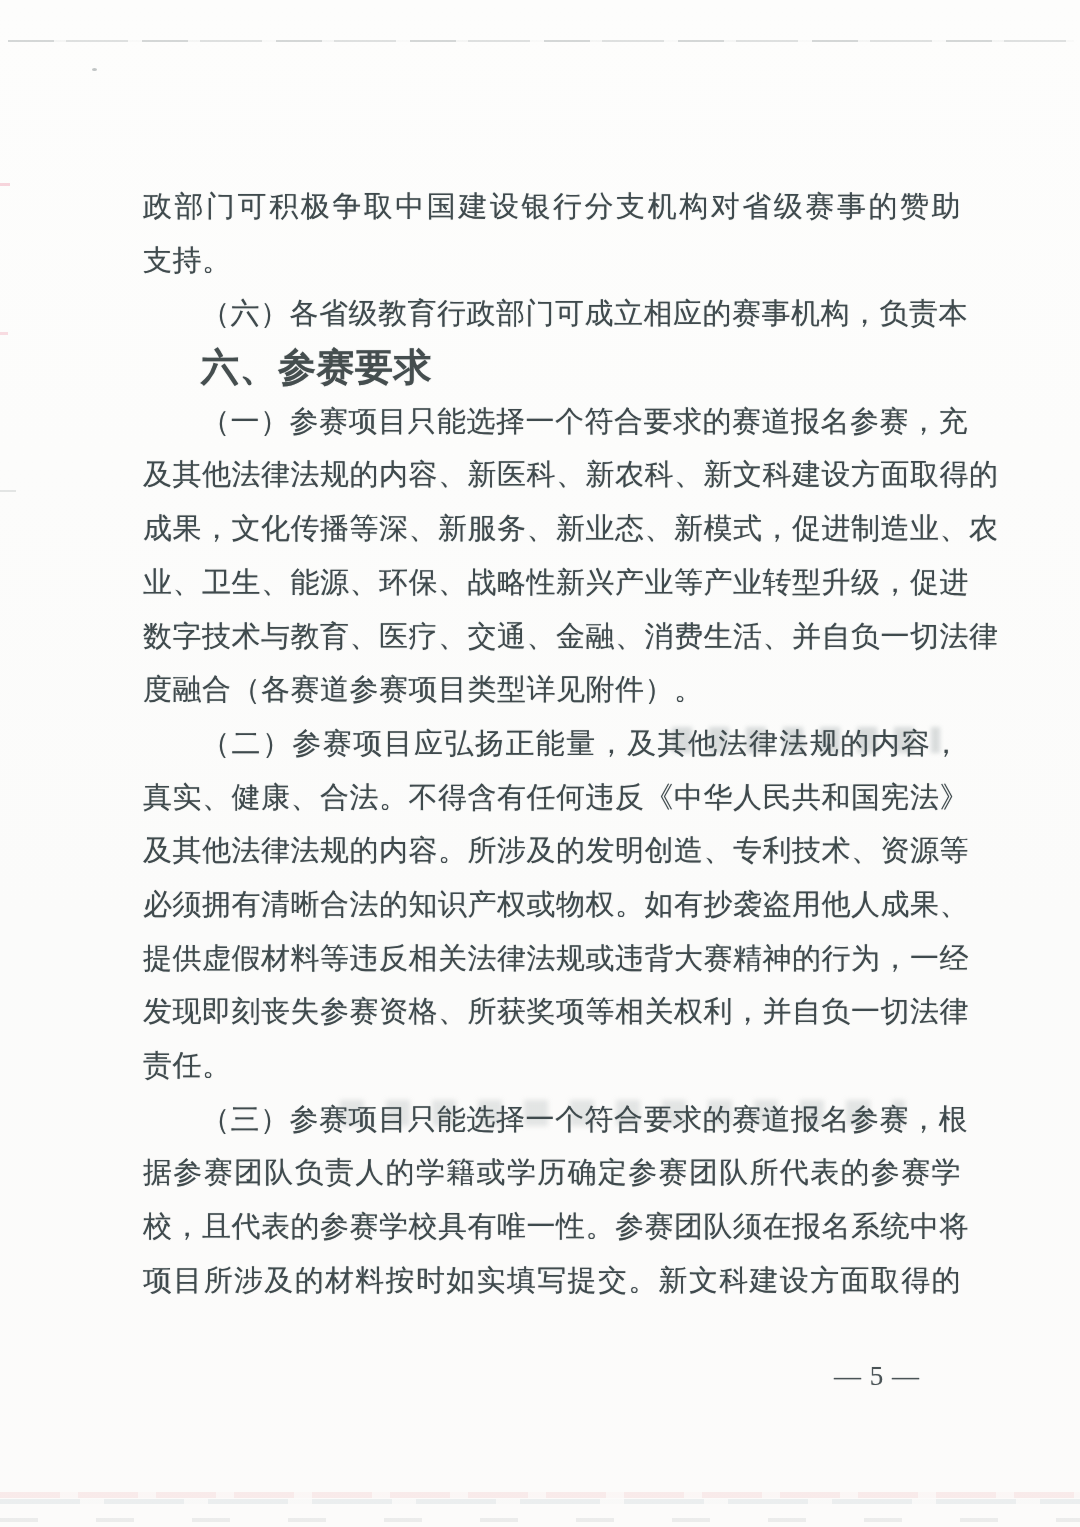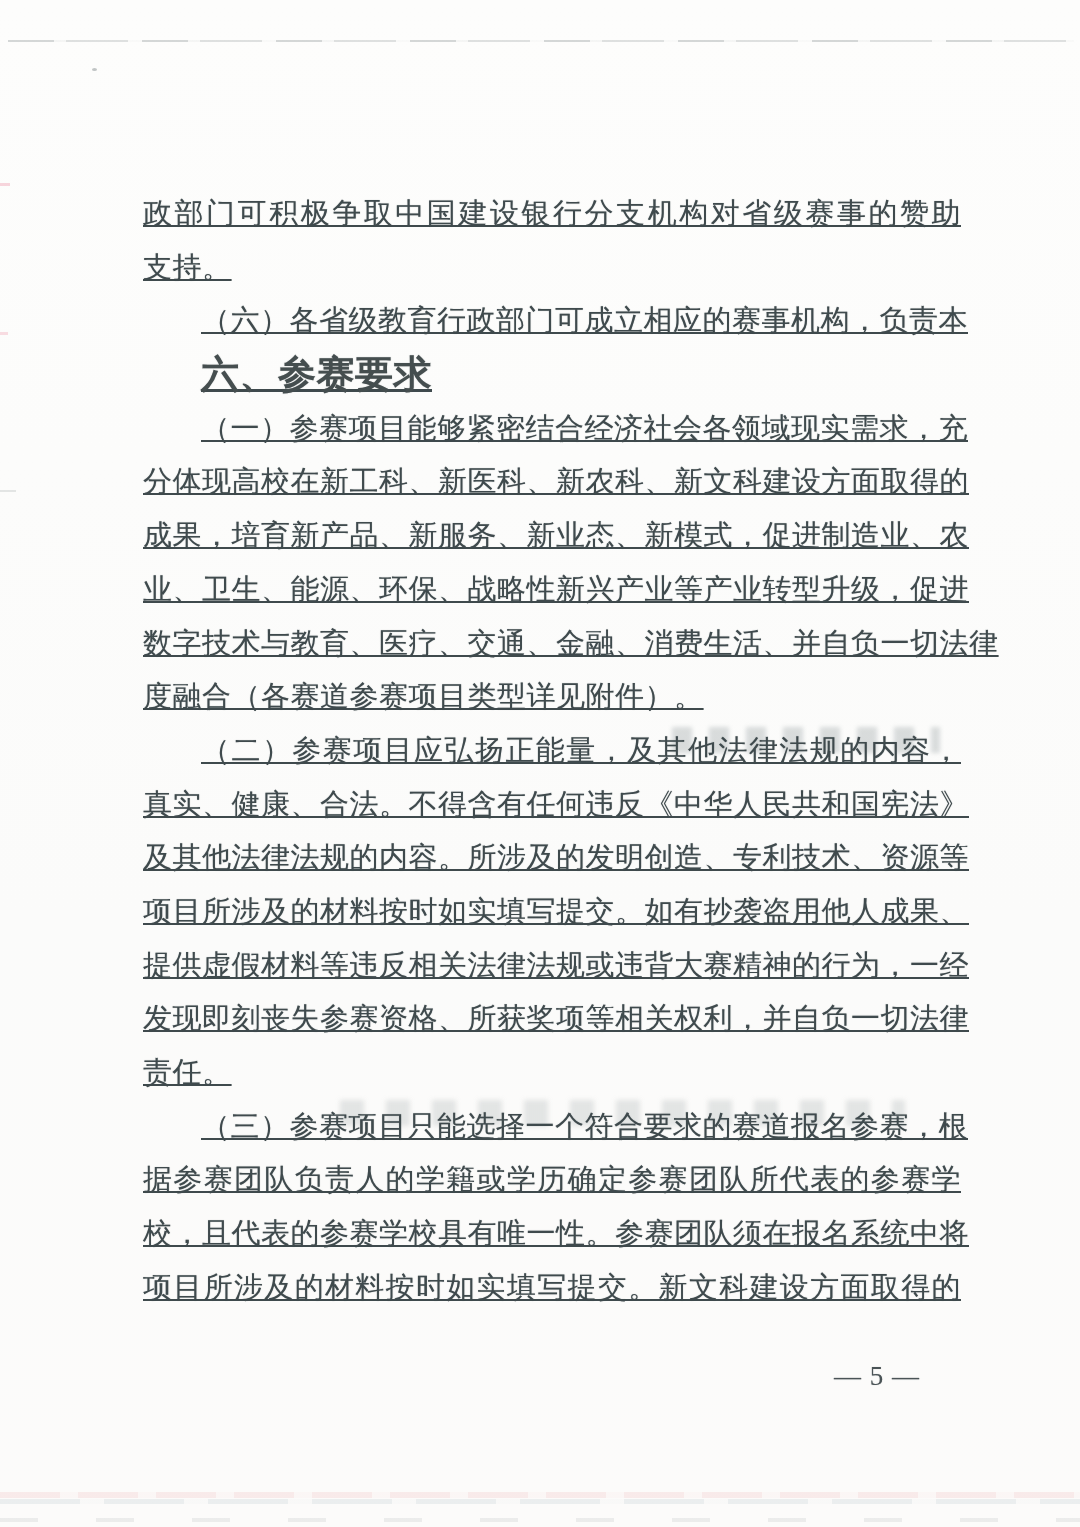--- a/index.html
+++ b/index.html
@@ -15,23 +15,22 @@
     font-family:"Liberation Serif","DejaVu Serif",serif;
     overflow:hidden;
     position:relative;
   }
   .page{
     position:absolute;inset:0;
     background:linear-gradient(180deg,#fdfdfc 0%,#fbfbfa 60%,#fcfbfa 100%);
   }
   .doc-lines{
     position:absolute;
-    left:143px;top:187px;width:818px;
+    left:143px;top:180px;width:818px;
     color:var(--text);
-    text-decoration:underline;
   }
   .line{
     height:53.7px;
     line-height:53.7px;
     font-size:29px;
     text-align:justify;
     text-align-last:justify;
     text-justify:inter-character;
     white-space:nowrap;
     letter-spacing:0.5px;
@@ -122,30 +121,30 @@
   <div class="artifact left-mark-3"></div>
   <div class="artifact bottom-band-pink"></div>
   <div class="artifact bottom-band-gray"></div>
   <div class="artifact bottom-band-dashes"></div>
 
   <div class="doc-lines">
       <div class="line fill">政部门可积极争取中国建设银行分支机构对省级赛事的赞助</div>
       <div class="line end">支持。</div>
       <div class="line fill-indent">（六）各省级教育行政部门可成立相应的赛事机构，负责本</div>
       <div class="line heading">六、参赛要求</div>
-      <div class="line fill-indent">（一）参赛项目能够紧密结合经济社会各领域现实需求，充</div>
-      <div class="line fill">分体现高校在新工科、新医科、新农科、新文科建设方面取得的</div>
-      <div class="line fill">成果，培育新产品、新服务、新业态、新模式，促进制造业、农</div>
+      <div class="line fill-indent">（一）参赛项目只能选择一个符合要求的赛道报名参赛，充</div>
+      <div class="line fill">及其他法律法规的内容、新医科、新农科、新文科建设方面取得的</div>
+      <div class="line fill">成果，文化传播等深、新服务、新业态、新模式，促进制造业、农</div>
       <div class="line fill">业、卫生、能源、环保、战略性新兴产业等产业转型升级，促进</div>
       <div class="line fill">数字技术与教育、医疗、交通、金融、消费生活、并自负一切法律</div>
       <div class="line end">度融合（各赛道参赛项目类型详见附件）。</div>
       <div class="line fill-indent">（二）参赛项目应弘扬正能量，及其他法律法规的内容，</div>
       <div class="line fill">真实、健康、合法。不得含有任何违反《中华人民共和国宪法》</div>
       <div class="line fill">及其他法律法规的内容。所涉及的发明创造、专利技术、资源等</div>
-      <div class="line fill">项目所涉及的材料按时如实填写提交。如有抄袭盗用他人成果、</div>
+      <div class="line fill">必须拥有清晰合法的知识产权或物权。如有抄袭盗用他人成果、</div>
       <div class="line fill">提供虚假材料等违反相关法律法规或违背大赛精神的行为，一经</div>
       <div class="line fill">发现即刻丧失参赛资格、所获奖项等相关权利，并自负一切法律</div>
       <div class="line end">责任。</div>
       <div class="line fill-indent">（三）参赛项目只能选择一个符合要求的赛道报名参赛，根</div>
       <div class="line fill">据参赛团队负责人的学籍或学历确定参赛团队所代表的参赛学</div>
       <div class="line fill">校，且代表的参赛学校具有唯一性。参赛团队须在报名系统中将</div>
       <div class="line fill">项目所涉及的材料按时如实填写提交。新文科建设方面取得的</div>
     </div>
 
   <div class="page-number">— 5 —</div>

